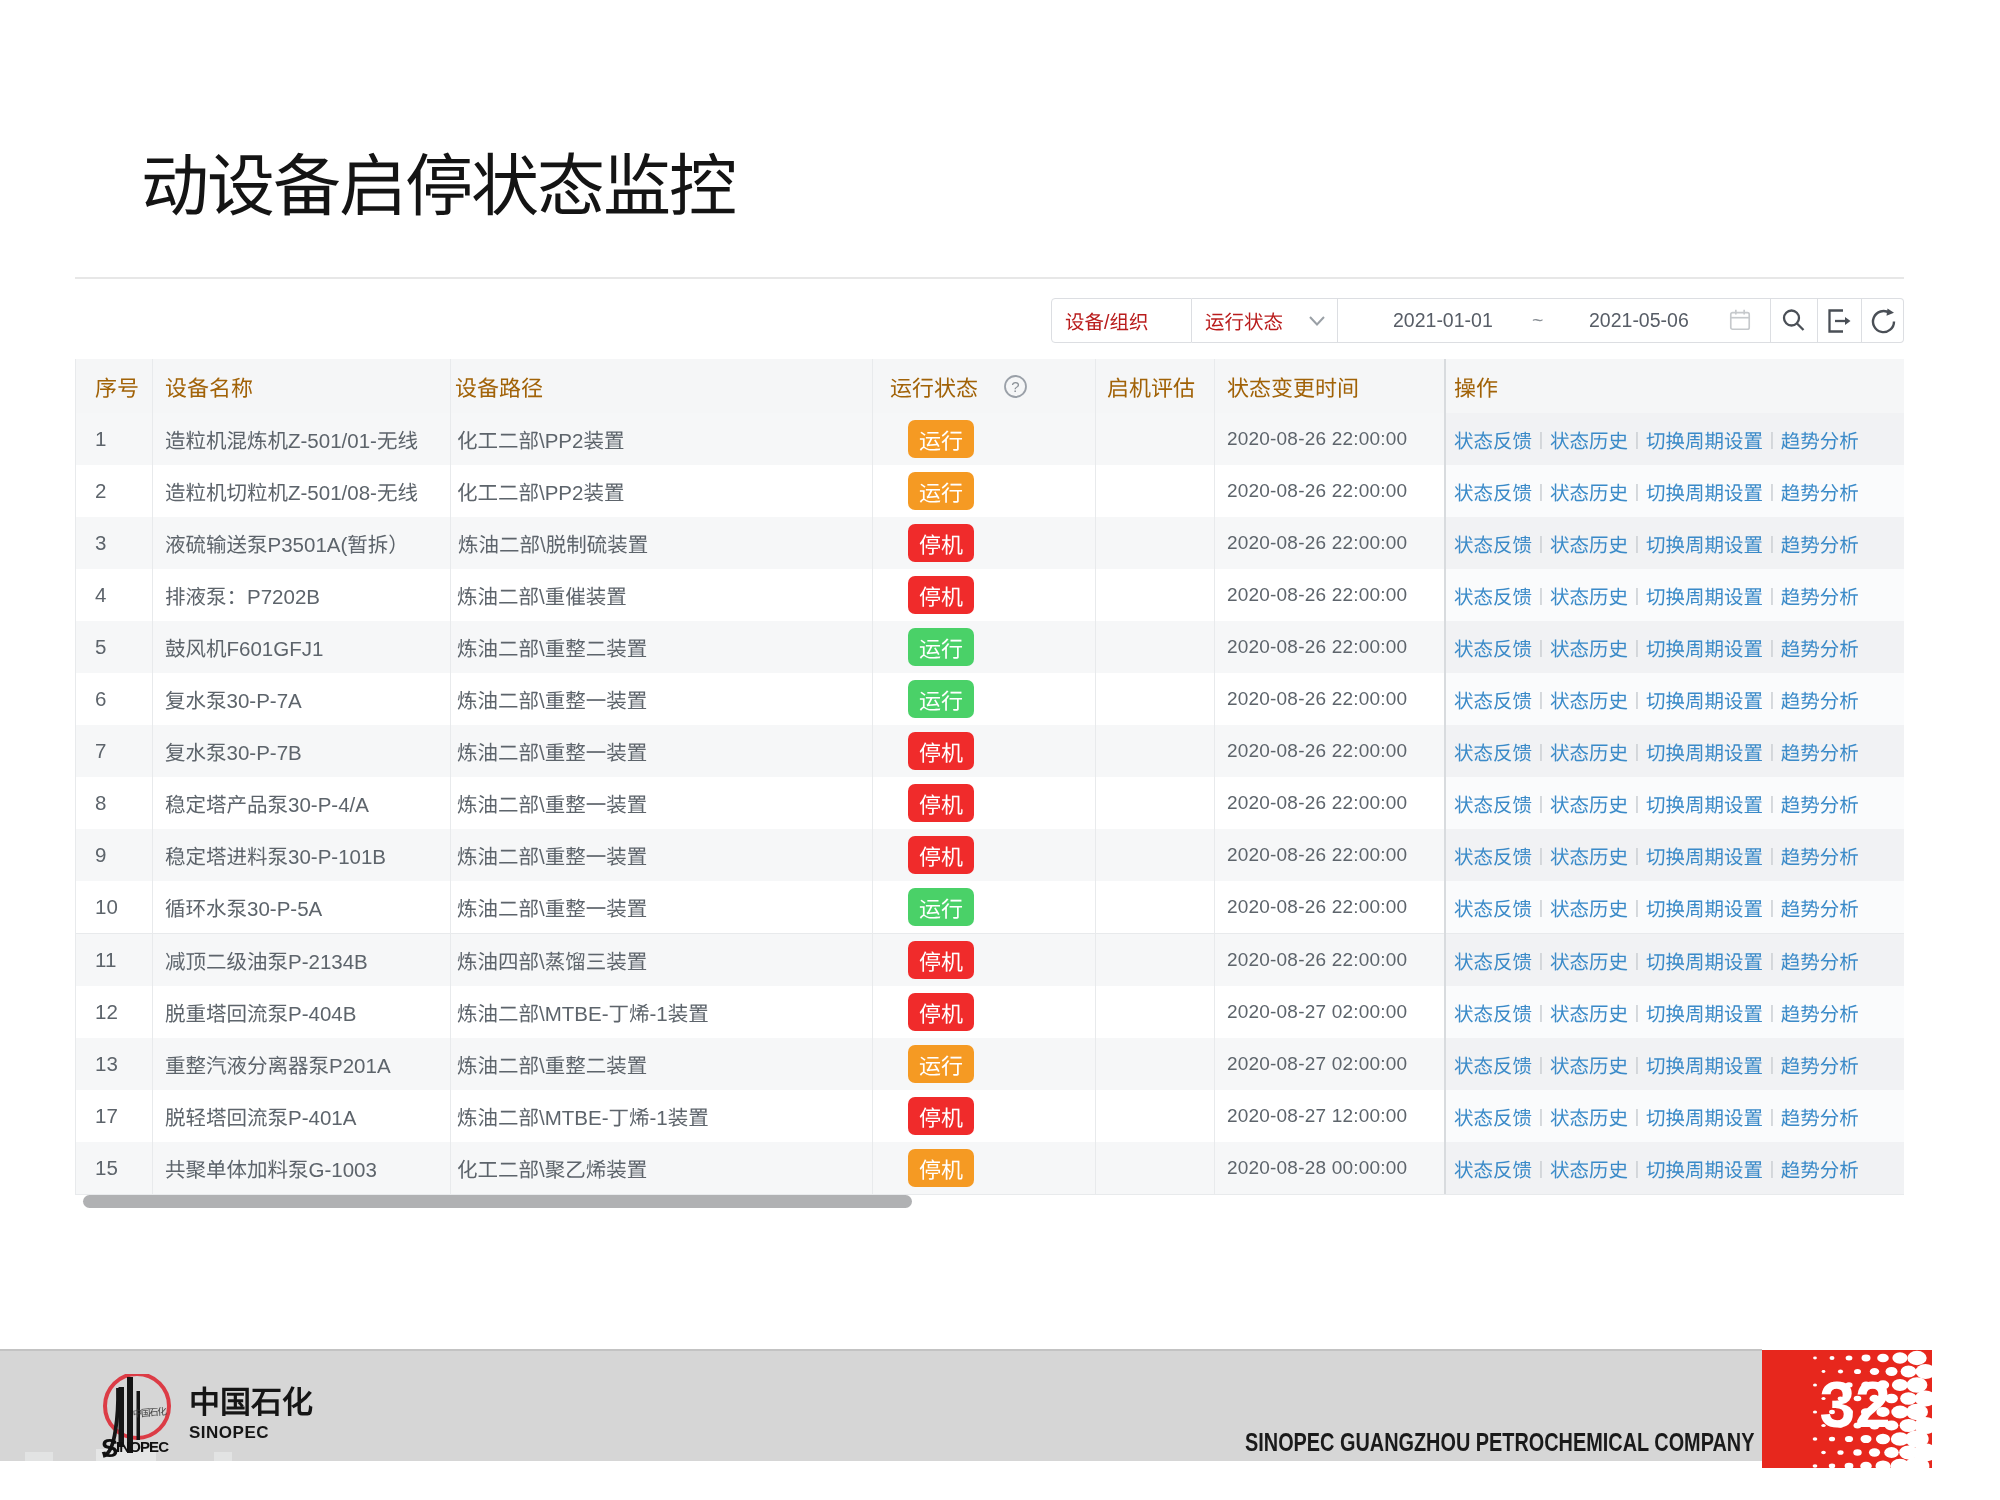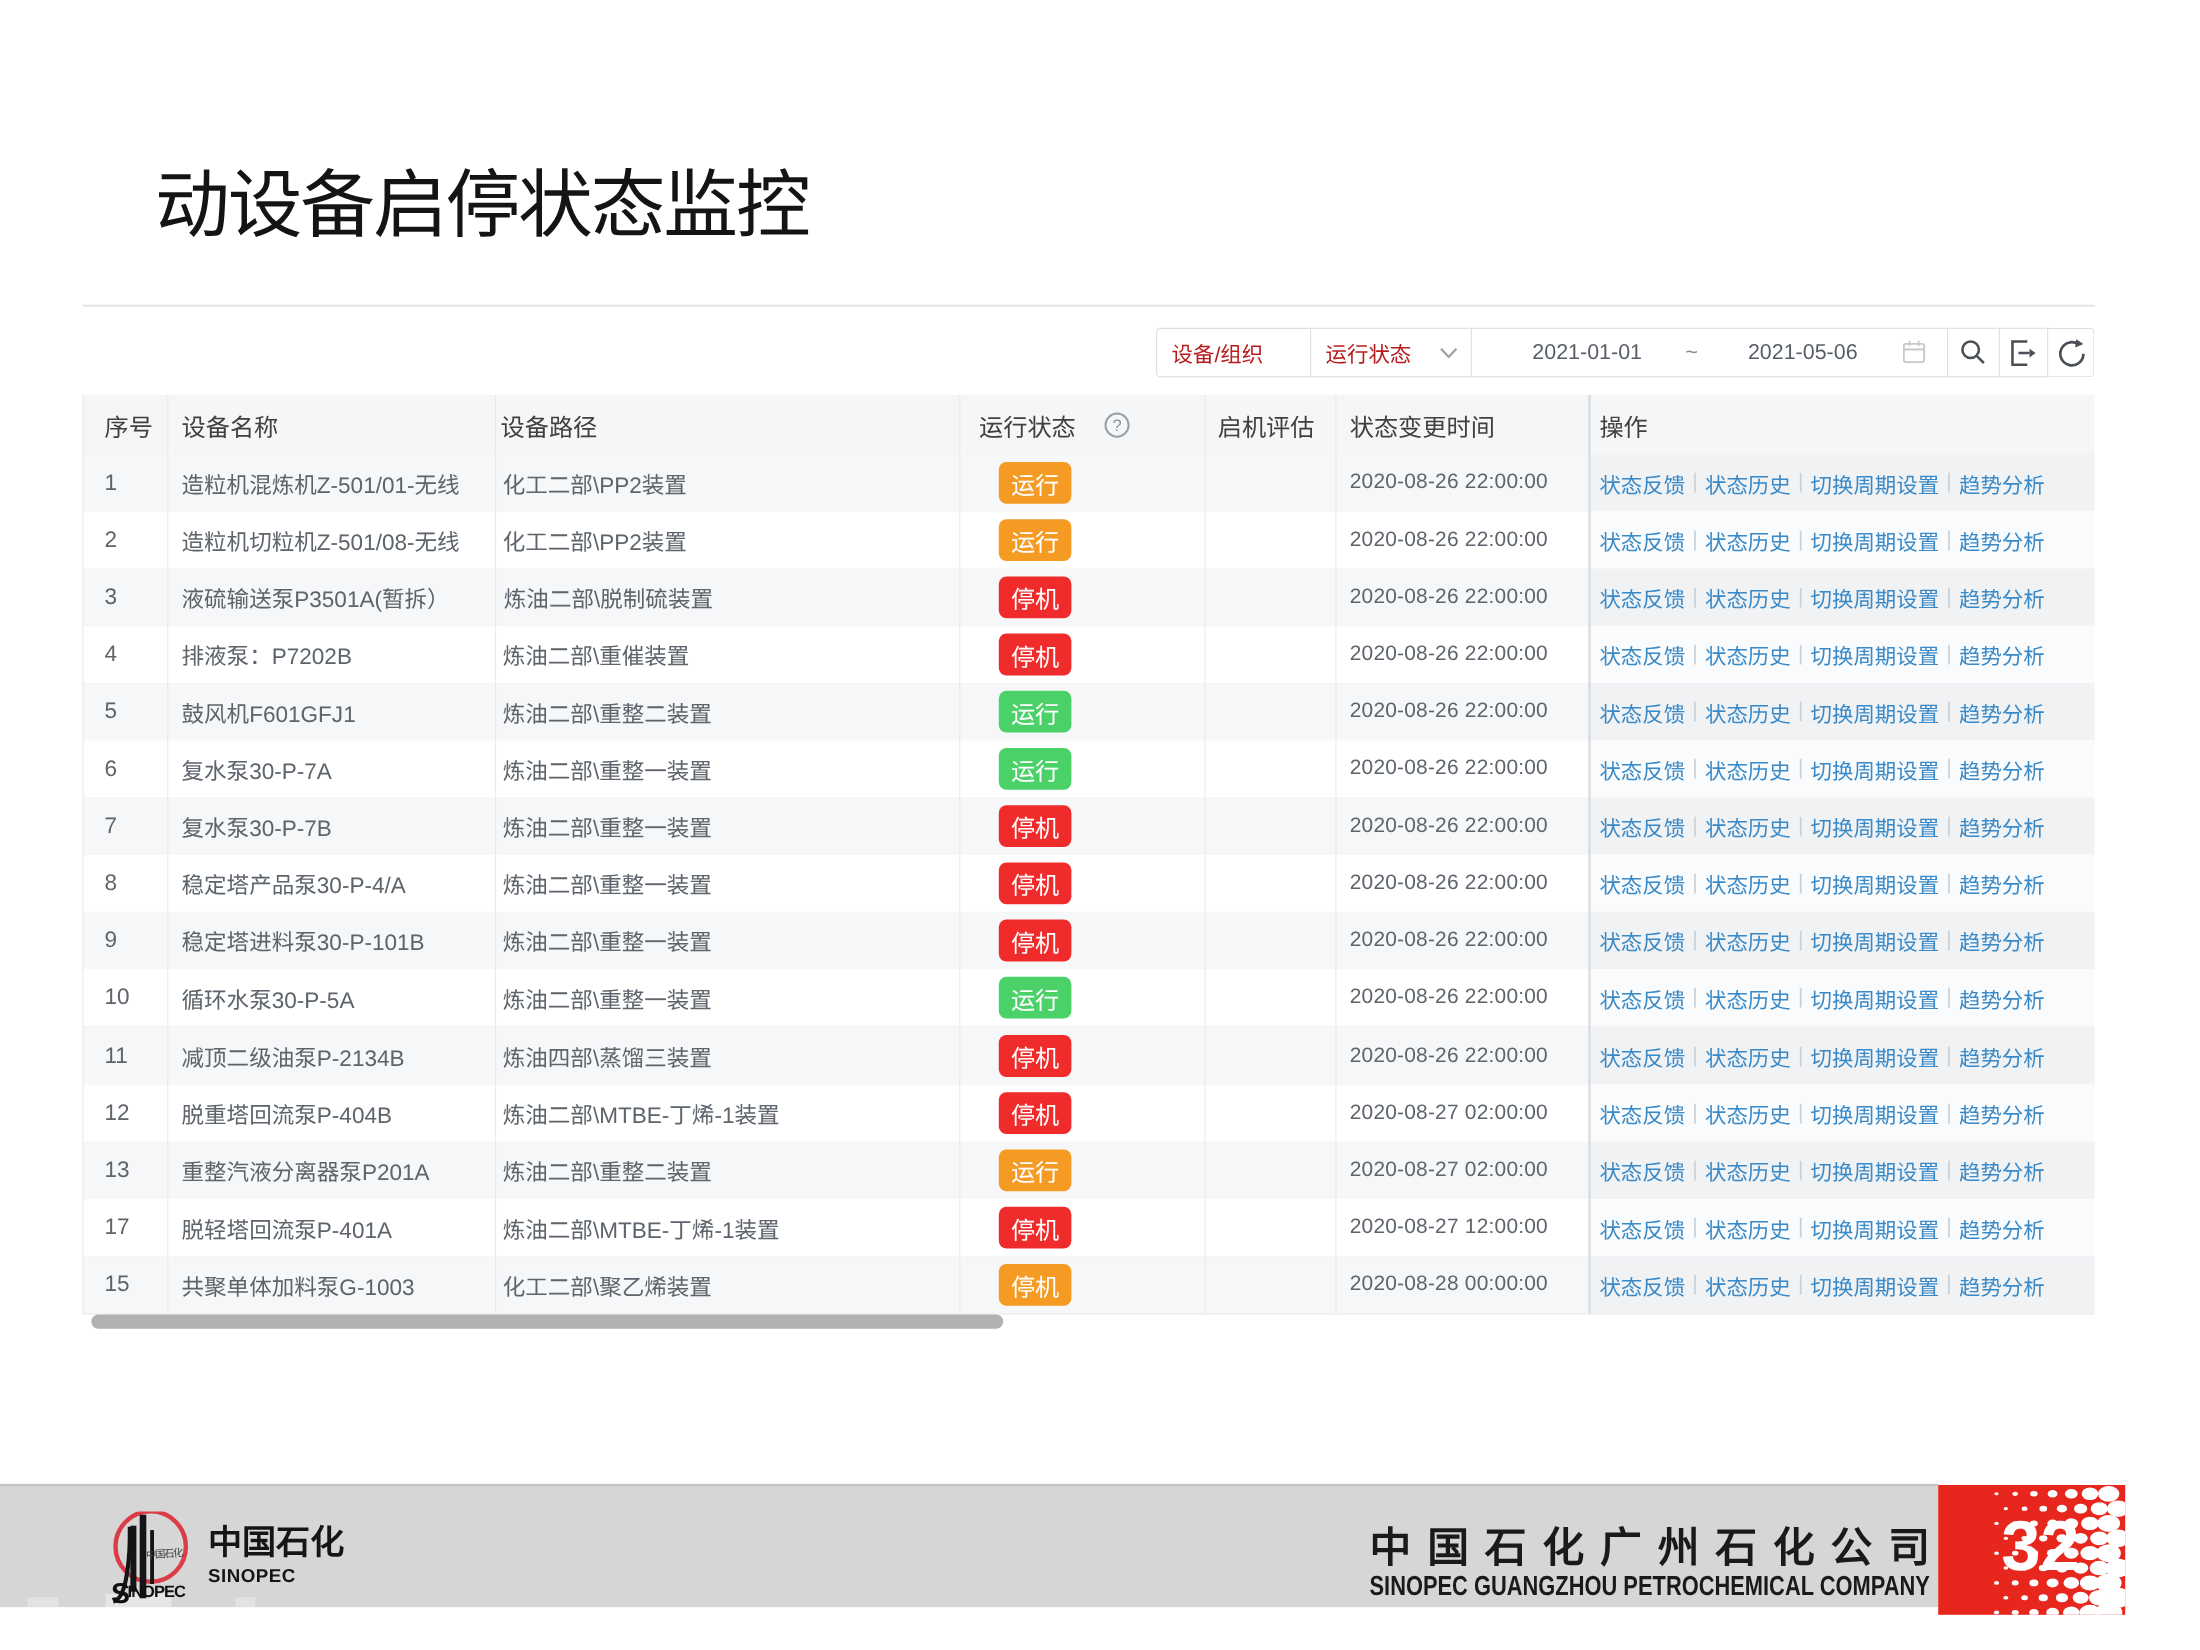--- a/index.html
+++ b/index.html
@@ -10,21 +10,21 @@
 
 #tbar{position:absolute;top:19px;font-size:19.5px;left:976px;height:45px;display:flex;}
 .seg{box-sizing:border-box;border:1px solid #dcdee2;border-left:none;height:45px;
  display:flex;align-items:center;position:relative;}
 .seg:first-child{border-left:1px solid #dcdee2;border-radius:4px 0 0 4px;}
 .seg:last-child{border-radius:0 4px 4px 0;}
 .ph{color:#b91c1c;}
 
 .hcell,.cell{position:absolute;box-sizing:border-box;display:flex;align-items:center;white-space:nowrap;overflow:hidden;}
 #thead{position:absolute;left:0;top:80px;width:1829px;height:54px;background:#f5f6f7;
- border-bottom:1px solid #e8eaec;color:#404040;font-size:22px;}
+ border-bottom:1px solid #e8eaec;color:#a16207;font-size:22px;}
 .trow{position:absolute;left:0;width:1829px;height:52px;border-bottom:1px solid #e8eaec;background:#fff;}
 .trow.odd{background:#f6f7f8;}
 .vline{position:absolute;top:0;bottom:0;width:1px;background:#e8eaec;}
 .vline.op{width:2px;background:#d8dbde;}
 .badge{display:inline-flex;align-items:center;justify-content:center;width:66px;height:38px;
  border-radius:7px;color:#fff;font-size:22px;}
 .run-o,.stop-o{background:#f59a23;}
 .stop-r{background:#f02b2b;}
 .run-g{background:#4ad168;}
 .opcell{color:#3a8ac8;font-size:19.5px;}
@@ -353,14 +353,13 @@
         <path d="M 4 82 Q 13 80 16.5 56 Q 19.5 38 19 14" fill="none" stroke="#151515" stroke-width="3.8"></path>
         <rect x="19.5" y="13" width="5.5" height="60" fill="#151515"></rect>
         <rect x="28" y="3" width="6" height="76" fill="#151515"></rect>
         <rect x="37.5" y="17" width="3.5" height="49" fill="#151515"></rect>
         <text x="34" y="43" font-size="9.5" fill="#3f3f3f" transform="rotate(-4 34 43)" textLength="34" font-family="Liberation Sans,sans-serif">中国石化</text>
         <text x="2" y="83" font-family="Liberation Sans,sans-serif" font-weight="bold" font-size="26" fill="#101010">S</text>
         <text x="17" y="78" font-family="Liberation Sans,sans-serif" font-weight="bold" font-size="15" fill="#101010" textLength="53">INOPEC</text>
       </svg></div>
 <div id="fcn1">中国石化</div>
 <div id="fen1">SINOPEC</div>
-<div id="fcn2">中国石化广州石化公司</div>
 <div id="fen2">SINOPEC GUANGZHOU PETROCHEMICAL COMPANY</div>
 </div>
 </body></html>

